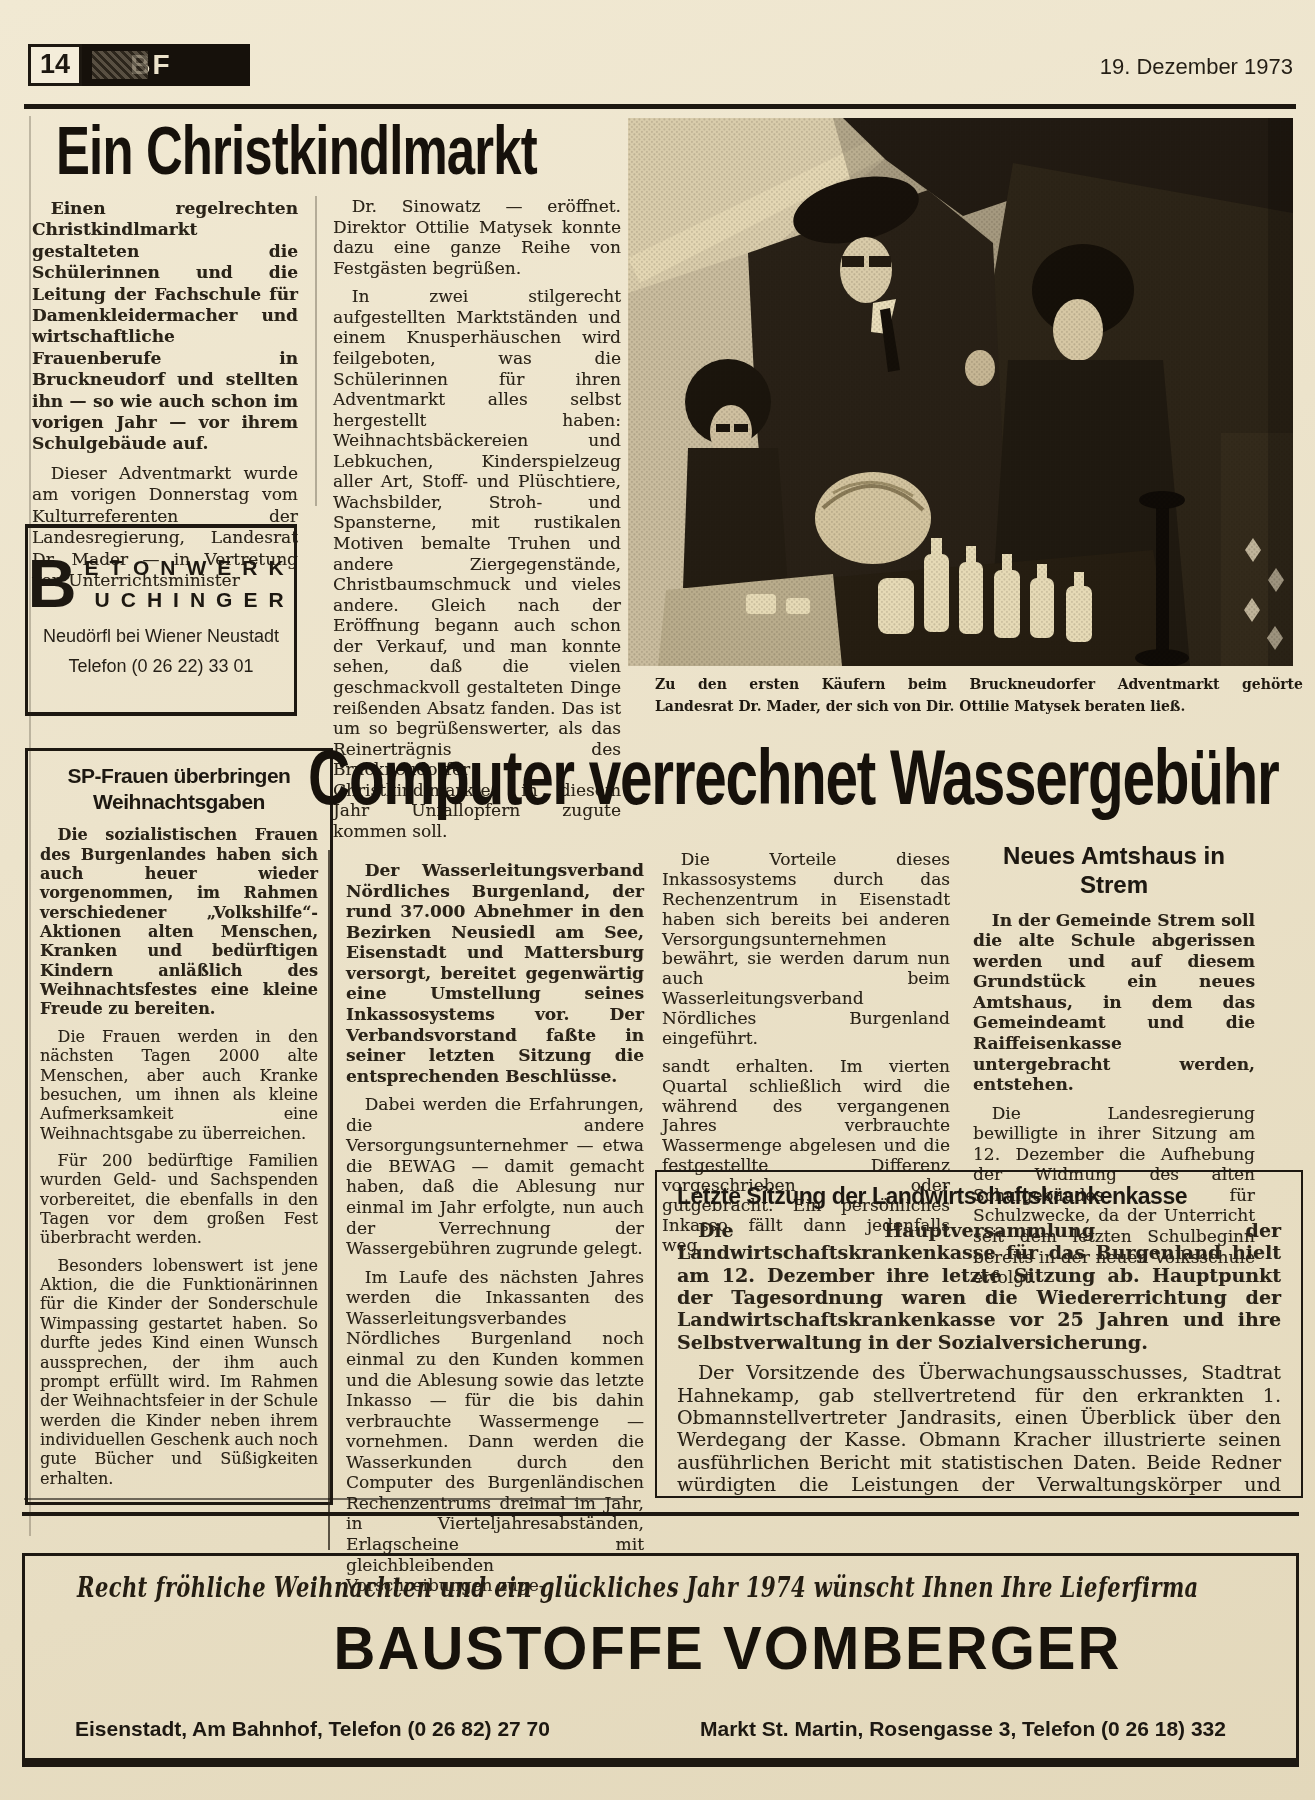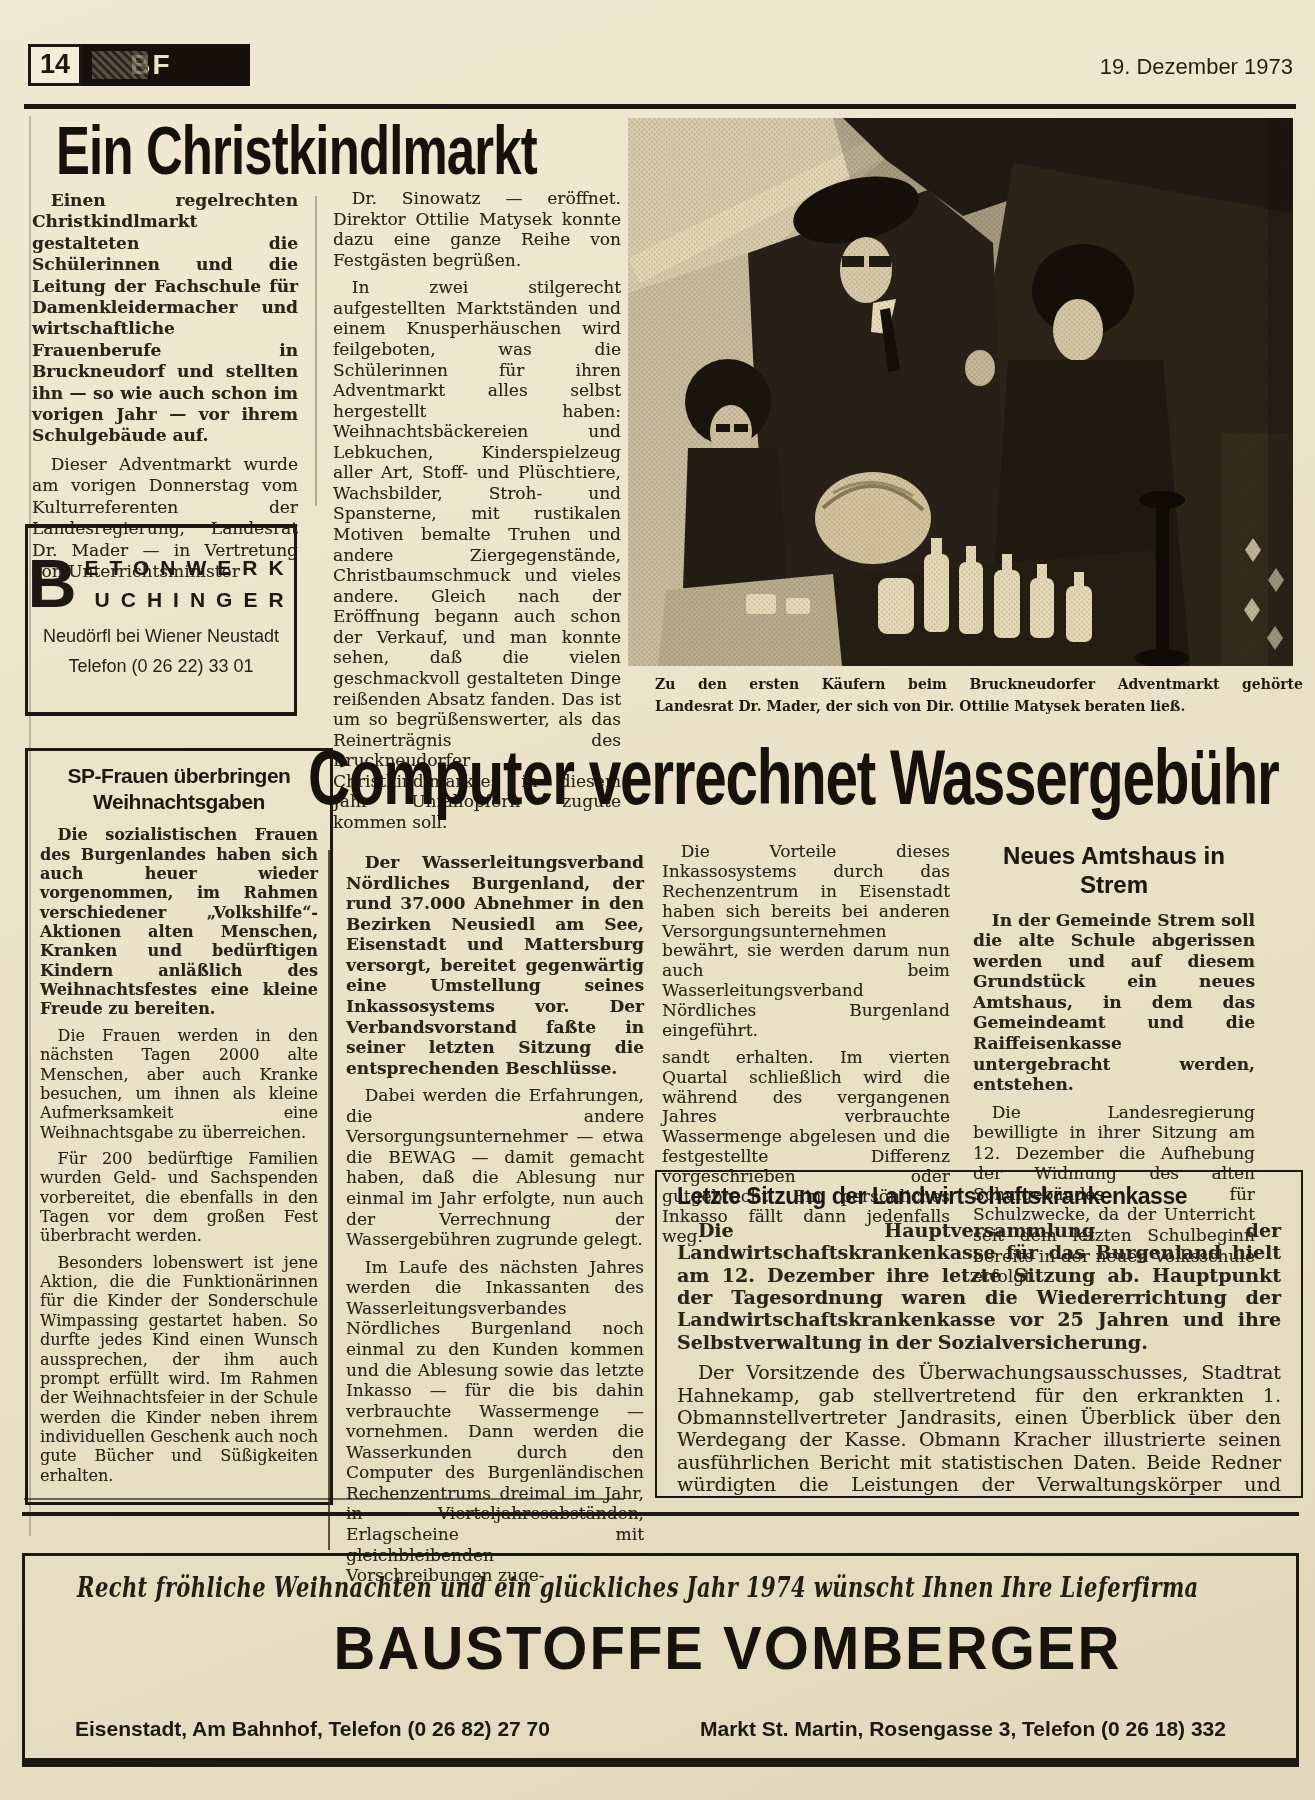--- a/index.html
+++ b/index.html
@@ -24,21 +24,21 @@
   
   .headline1{left:56px;top:116px;white-space:nowrap;}
   .headline1 span{display:inline-block;transform:scale(.82,1.12);transform-origin:left top;
     font:700 62px/1 "Liberation Sans",sans-serif;letter-spacing:-1px;color:#16110b;}
   .headline2{left:308px;top:738px;white-space:nowrap;}
   .headline2 span{display:inline-block;transform:scale(.86,1.14);transform-origin:left top;
     font:700 68px/1 "Liberation Sans",sans-serif;letter-spacing:-1.5px;color:#16110b;}
   
   .bodycol{font-family:"DejaVu Serif",serif;font-size:17px;line-height:1.21;
     text-align:justify;color:#2a2318;text-shadow:.25px .25px 0 rgba(45,35,20,.3);}
-  .bodycol p{margin:0 0 7px;text-indent:1.1em;}
+  .bodycol p{margin:8px 0 7px;text-indent:1.1em;}
   p.bold{font-weight:700;}
   .ck-col1{left:32px;top:190px;width:266px;line-height:1.26;}
   .ck-col2{left:333px;top:188px;width:288px;}
   .cp-col1{left:346px;top:852px;width:298px;}
   .cp-col2{left:662px;top:842px;width:288px;line-height:1.17;}
   .am-col{left:973px;top:842px;width:282px;}
   .am-title{font:700 24px/1.2 "Liberation Sans",sans-serif;text-align:center;
     color:#1d1811;margin:0 0 10px;text-indent:0;}
   
   .bw-box{left:25px;top:524px;width:272px;height:192px;border:3px solid #1d1811;

